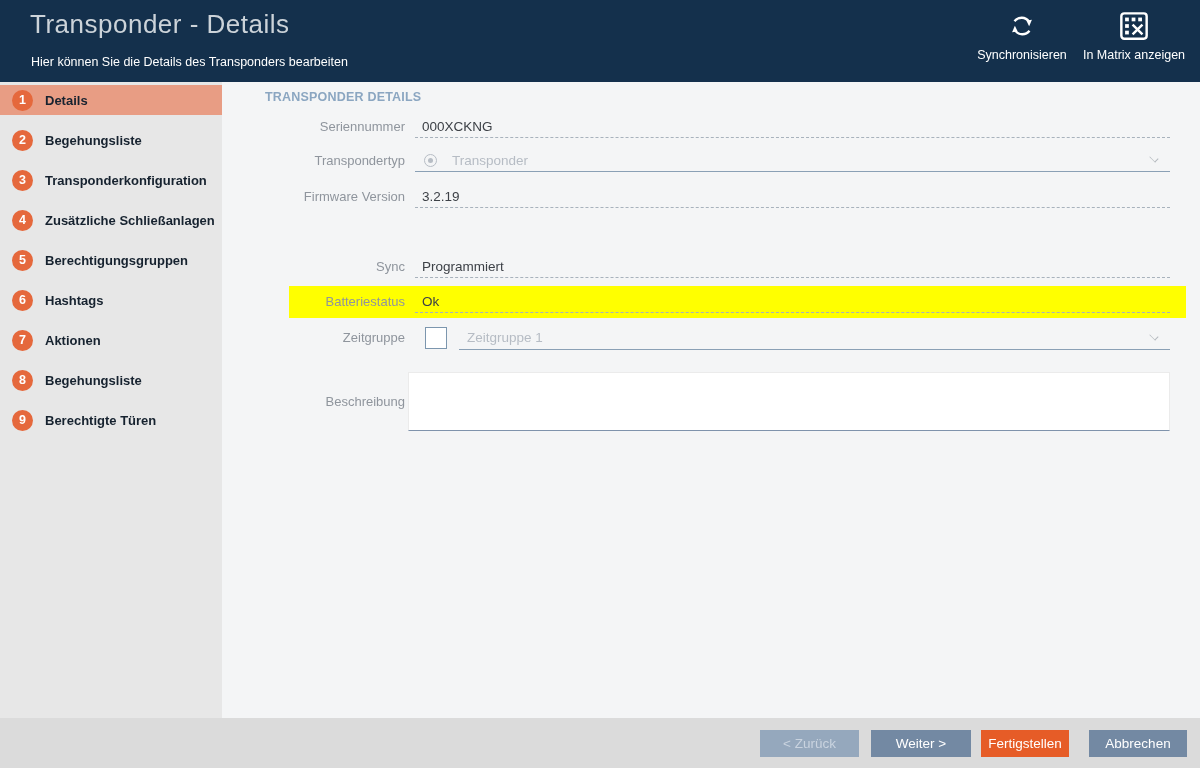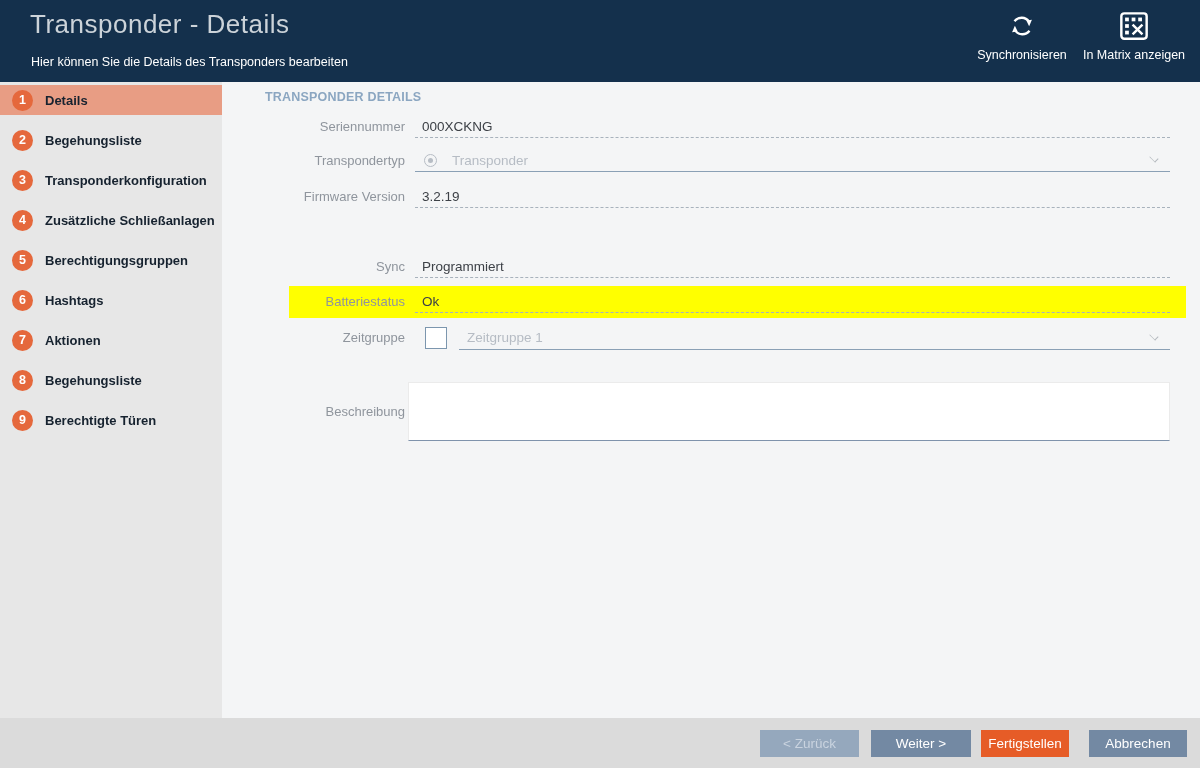--- a/index.html
+++ b/index.html
@@ -273,21 +273,21 @@
       <div class="row-label" style="line-height:24px">Zeitgruppe</div>
       <div class="row-field" style="padding-left:10px">
         <span class="checkbox"></span>
         <span class="zg-select">
           <span class="field-value muted">Zeitgruppe 1</span>
           <span class="chevron-down"></span>
         </span>
       </div>
     </div>
 
-    <div class="form-row textarea-row" style="top:300px">
+    <div class="form-row textarea-row" style="top:290px">
       <div class="row-label tall">Beschreibung</div>
       <textarea class="description-input" spellcheck="false" style=""></textarea>
     </div>
   </main>
 
   <footer class="footer">
     <button class="btn btn-back">&lt; Zurück</button>
     <button class="btn btn-next">Weiter &gt;</button>
     <button class="btn btn-finish">Fertigstellen</button>
     <button class="btn btn-cancel">Abbrechen</button>

